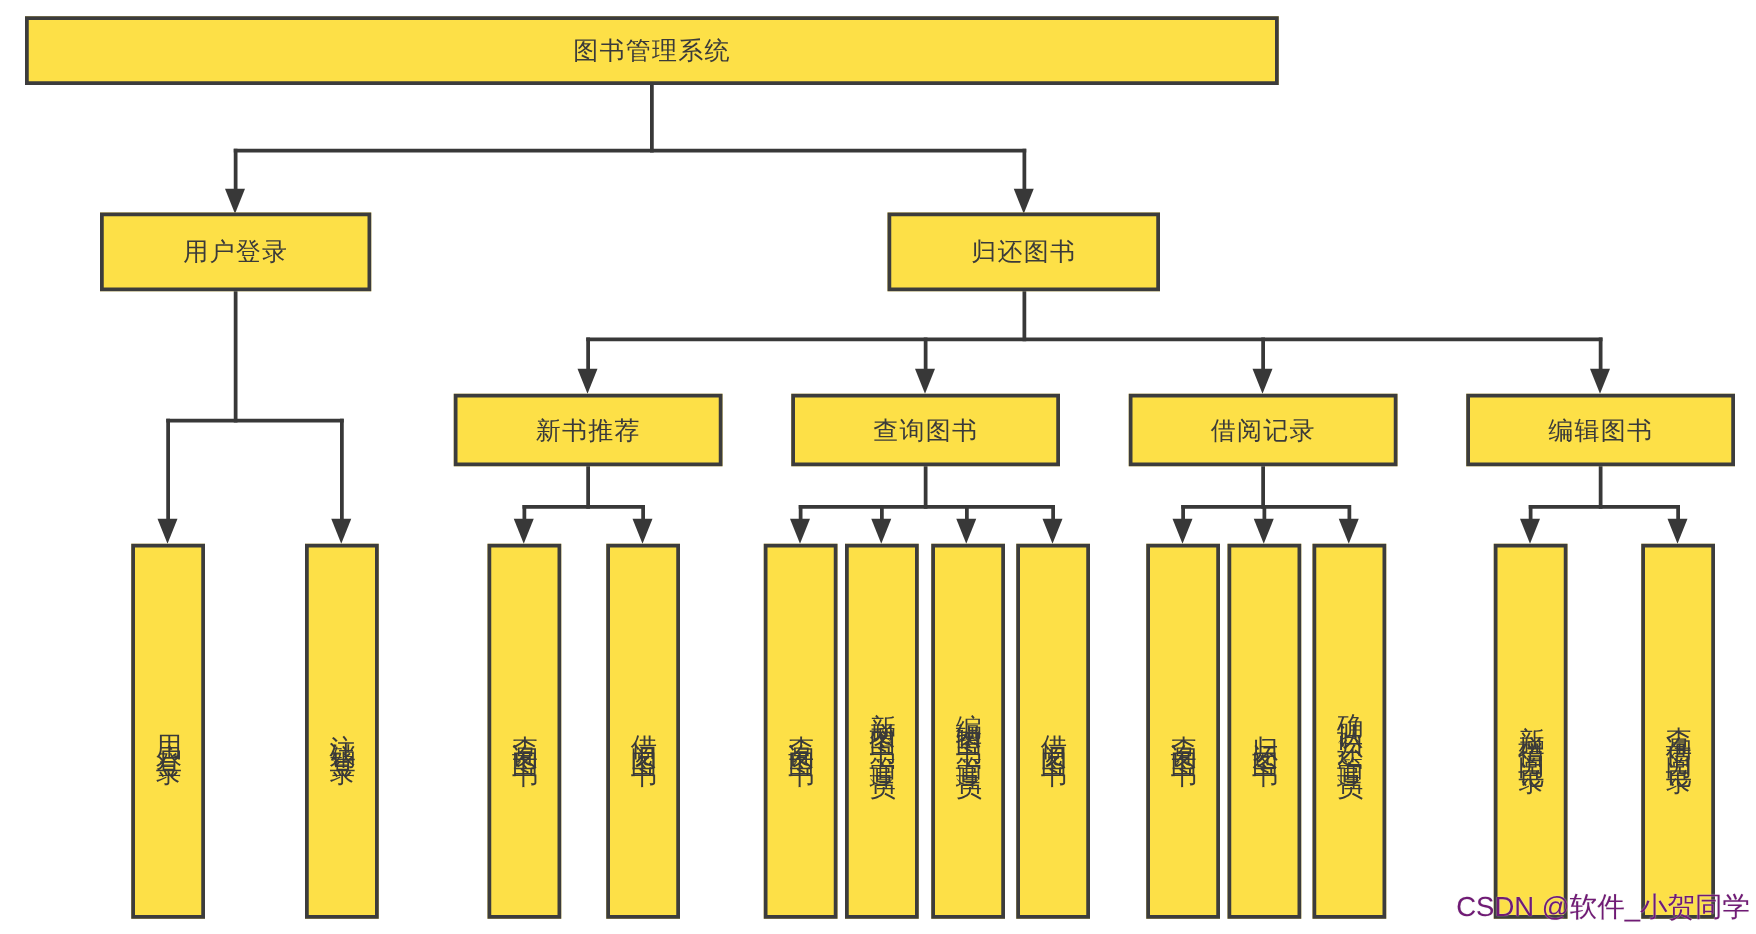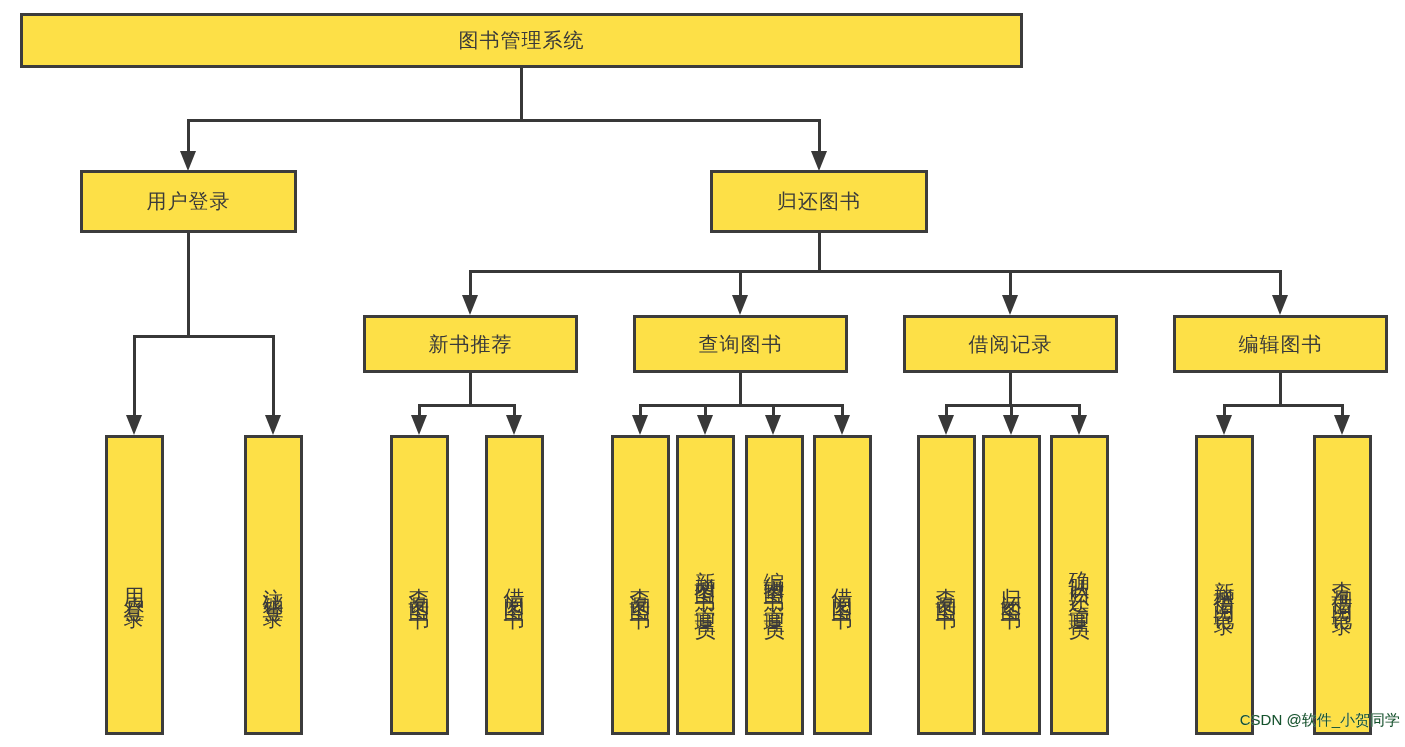--- a/index.html
+++ b/index.html
@@ -18,21 +18,21 @@
   }
   .vl{position:absolute;width:3px;background:#383838;}
   .hl{position:absolute;height:3px;background:#383838;}
   .ar{
     position:absolute;width:0;height:0;
     border-left:8px solid transparent;border-right:8px solid transparent;
     border-top:20px solid #383838;
   }
   .watermark{
     position:absolute;left:1158px;top:711px;width:242px;
-    font-size:15px;color:#14532d;white-space:nowrap;text-align:right;
+    font-size:22px;color:#701a75;white-space:nowrap;text-align:right;
     text-shadow:0 0 1px #d9d9d9;
   }
 </style>
 </head>
 <body>
 
 <div class="stage">
 
   <div class="box" style="left:20px;top:13px;width:1003px;height:55px">
     <span class="lbl">图书管理系统</span>

